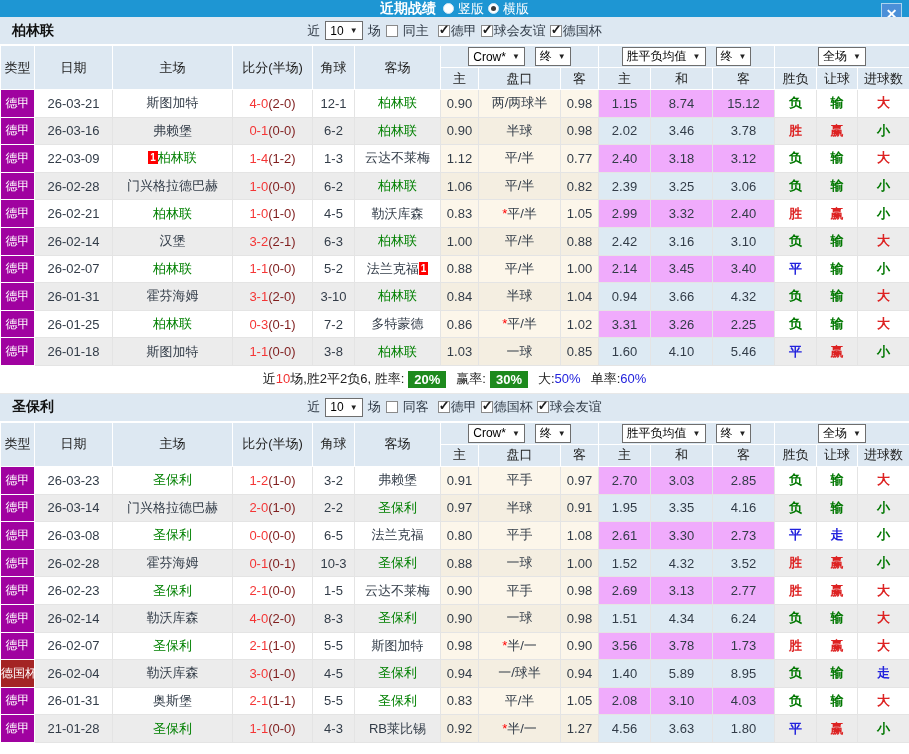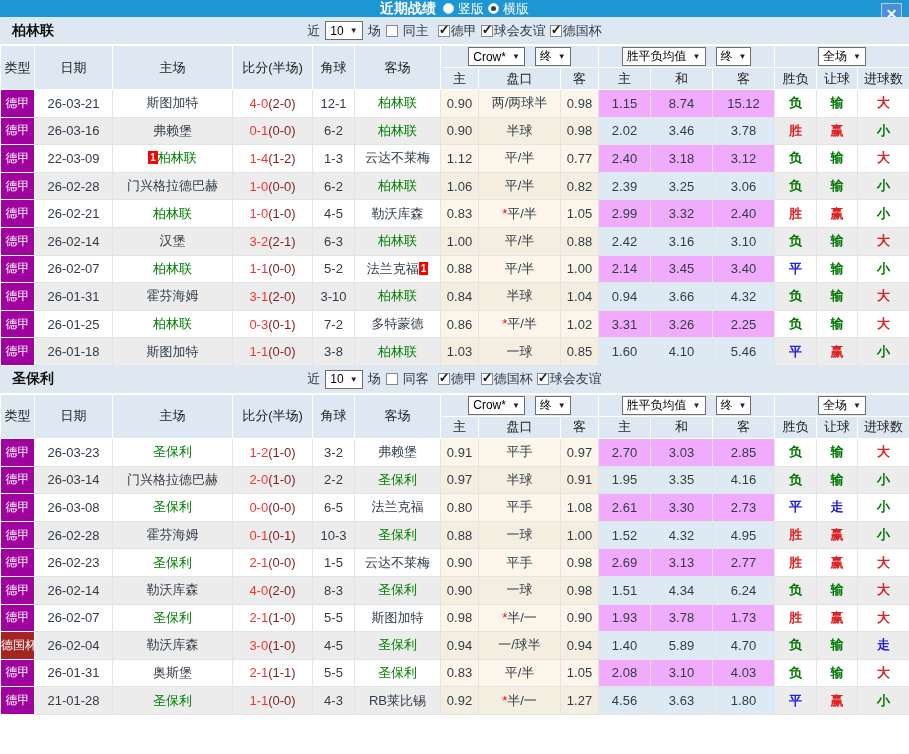--- a/index.html
+++ b/index.html
@@ -365,20 +365,28 @@
             <td class="c-odds">0.85</td>
             <td class="c-avg">1.60</td>
             <td class="c-avg">4.10</td>
             <td class="c-avg">5.46</td>
             <td class="t-blue">平</td>
             <td class="t-red">赢</td>
             <td class="t-green">小</td>
           </tr>
         </tbody>
     </table>
+    <div class="summary" style="display: flex;">
+      <span><span>近</span><span class="num-red">10</span><span>场,胜2平2负6, 胜率:</span></span>
+      <span class="pct-box">20%</span>
+      <span class="sp">赢率:</span>
+      <span class="pct-box">30%</span>
+      <span class="sp"><span>大:</span><span class="pct-blue">50%</span></span>
+      <span class="sp"><span>单率:</span><span class="pct-blue">60%</span></span>
+    </div>
   </div>
 
   <div class="section">
     <div class="section-head">
       <span class="team-name">圣保利</span>
       <span>近</span>
       <span class="sel-box">
           <span>10</span>
           <span class="arrow">▼</span>
         </span>
@@ -522,21 +530,21 @@
             <td>26-02-28</td>
             <td><span>霍芬海姆</span></td>
             <td><span class="score-main">0-1</span><span class="score-half">(0-1)</span></td>
             <td>10-3</td>
             <td><span class="team-focal">圣保利</span></td>
             <td class="c-odds">0.88</td>
             <td class="c-odds"><span>一球</span></td>
             <td class="c-odds">1.00</td>
             <td class="c-avg">1.52</td>
             <td class="c-avg">4.32</td>
-            <td class="c-avg">4.95</td>
+            <td class="c-avg">3.52</td>
             <td class="t-red">胜</td>
             <td class="t-red">赢</td>
             <td class="t-green">小</td>
           </tr>
           <tr>
             <td class="c-type">德甲</td>
             <td>26-02-23</td>
             <td><span class="team-focal">圣保利</span></td>
             <td><span class="score-main">2-1</span><span class="score-half">(0-0)</span></td>
             <td>1-5</td>
@@ -571,40 +579,40 @@
           <tr>
             <td class="c-type">德甲</td>
             <td>26-02-07</td>
             <td><span class="team-focal">圣保利</span></td>
             <td><span class="score-main">2-1</span><span class="score-half">(1-0)</span></td>
             <td>5-5</td>
             <td><span>斯图加特</span></td>
             <td class="c-odds">0.98</td>
             <td class="c-odds"><span class="star">*</span><span>半/一</span></td>
             <td class="c-odds">0.90</td>
-            <td class="c-avg">1.93</td>
+            <td class="c-avg">3.56</td>
             <td class="c-avg">3.78</td>
             <td class="c-avg">1.73</td>
             <td class="t-red">胜</td>
             <td class="t-red">赢</td>
             <td class="t-red">大</td>
           </tr>
           <tr class="alt">
             <td class="c-type cup">德国杯</td>
             <td>26-02-04</td>
             <td><span>勒沃库森</span></td>
             <td><span class="score-main">3-0</span><span class="score-half">(1-0)</span></td>
             <td>4-5</td>
             <td><span class="team-focal">圣保利</span></td>
             <td class="c-odds">0.94</td>
             <td class="c-odds"><span>一/球半</span></td>
             <td class="c-odds">0.94</td>
             <td class="c-avg">1.40</td>
             <td class="c-avg">5.89</td>
-            <td class="c-avg">4.70</td>
+            <td class="c-avg">8.95</td>
             <td class="t-green">负</td>
             <td class="t-green">输</td>
             <td class="t-blue">走</td>
           </tr>
           <tr>
             <td class="c-type">德甲</td>
             <td>26-01-31</td>
             <td><span>奥斯堡</span></td>
             <td><span class="score-main">2-1</span><span class="score-half">(1-1)</span></td>
             <td>5-5</td>

